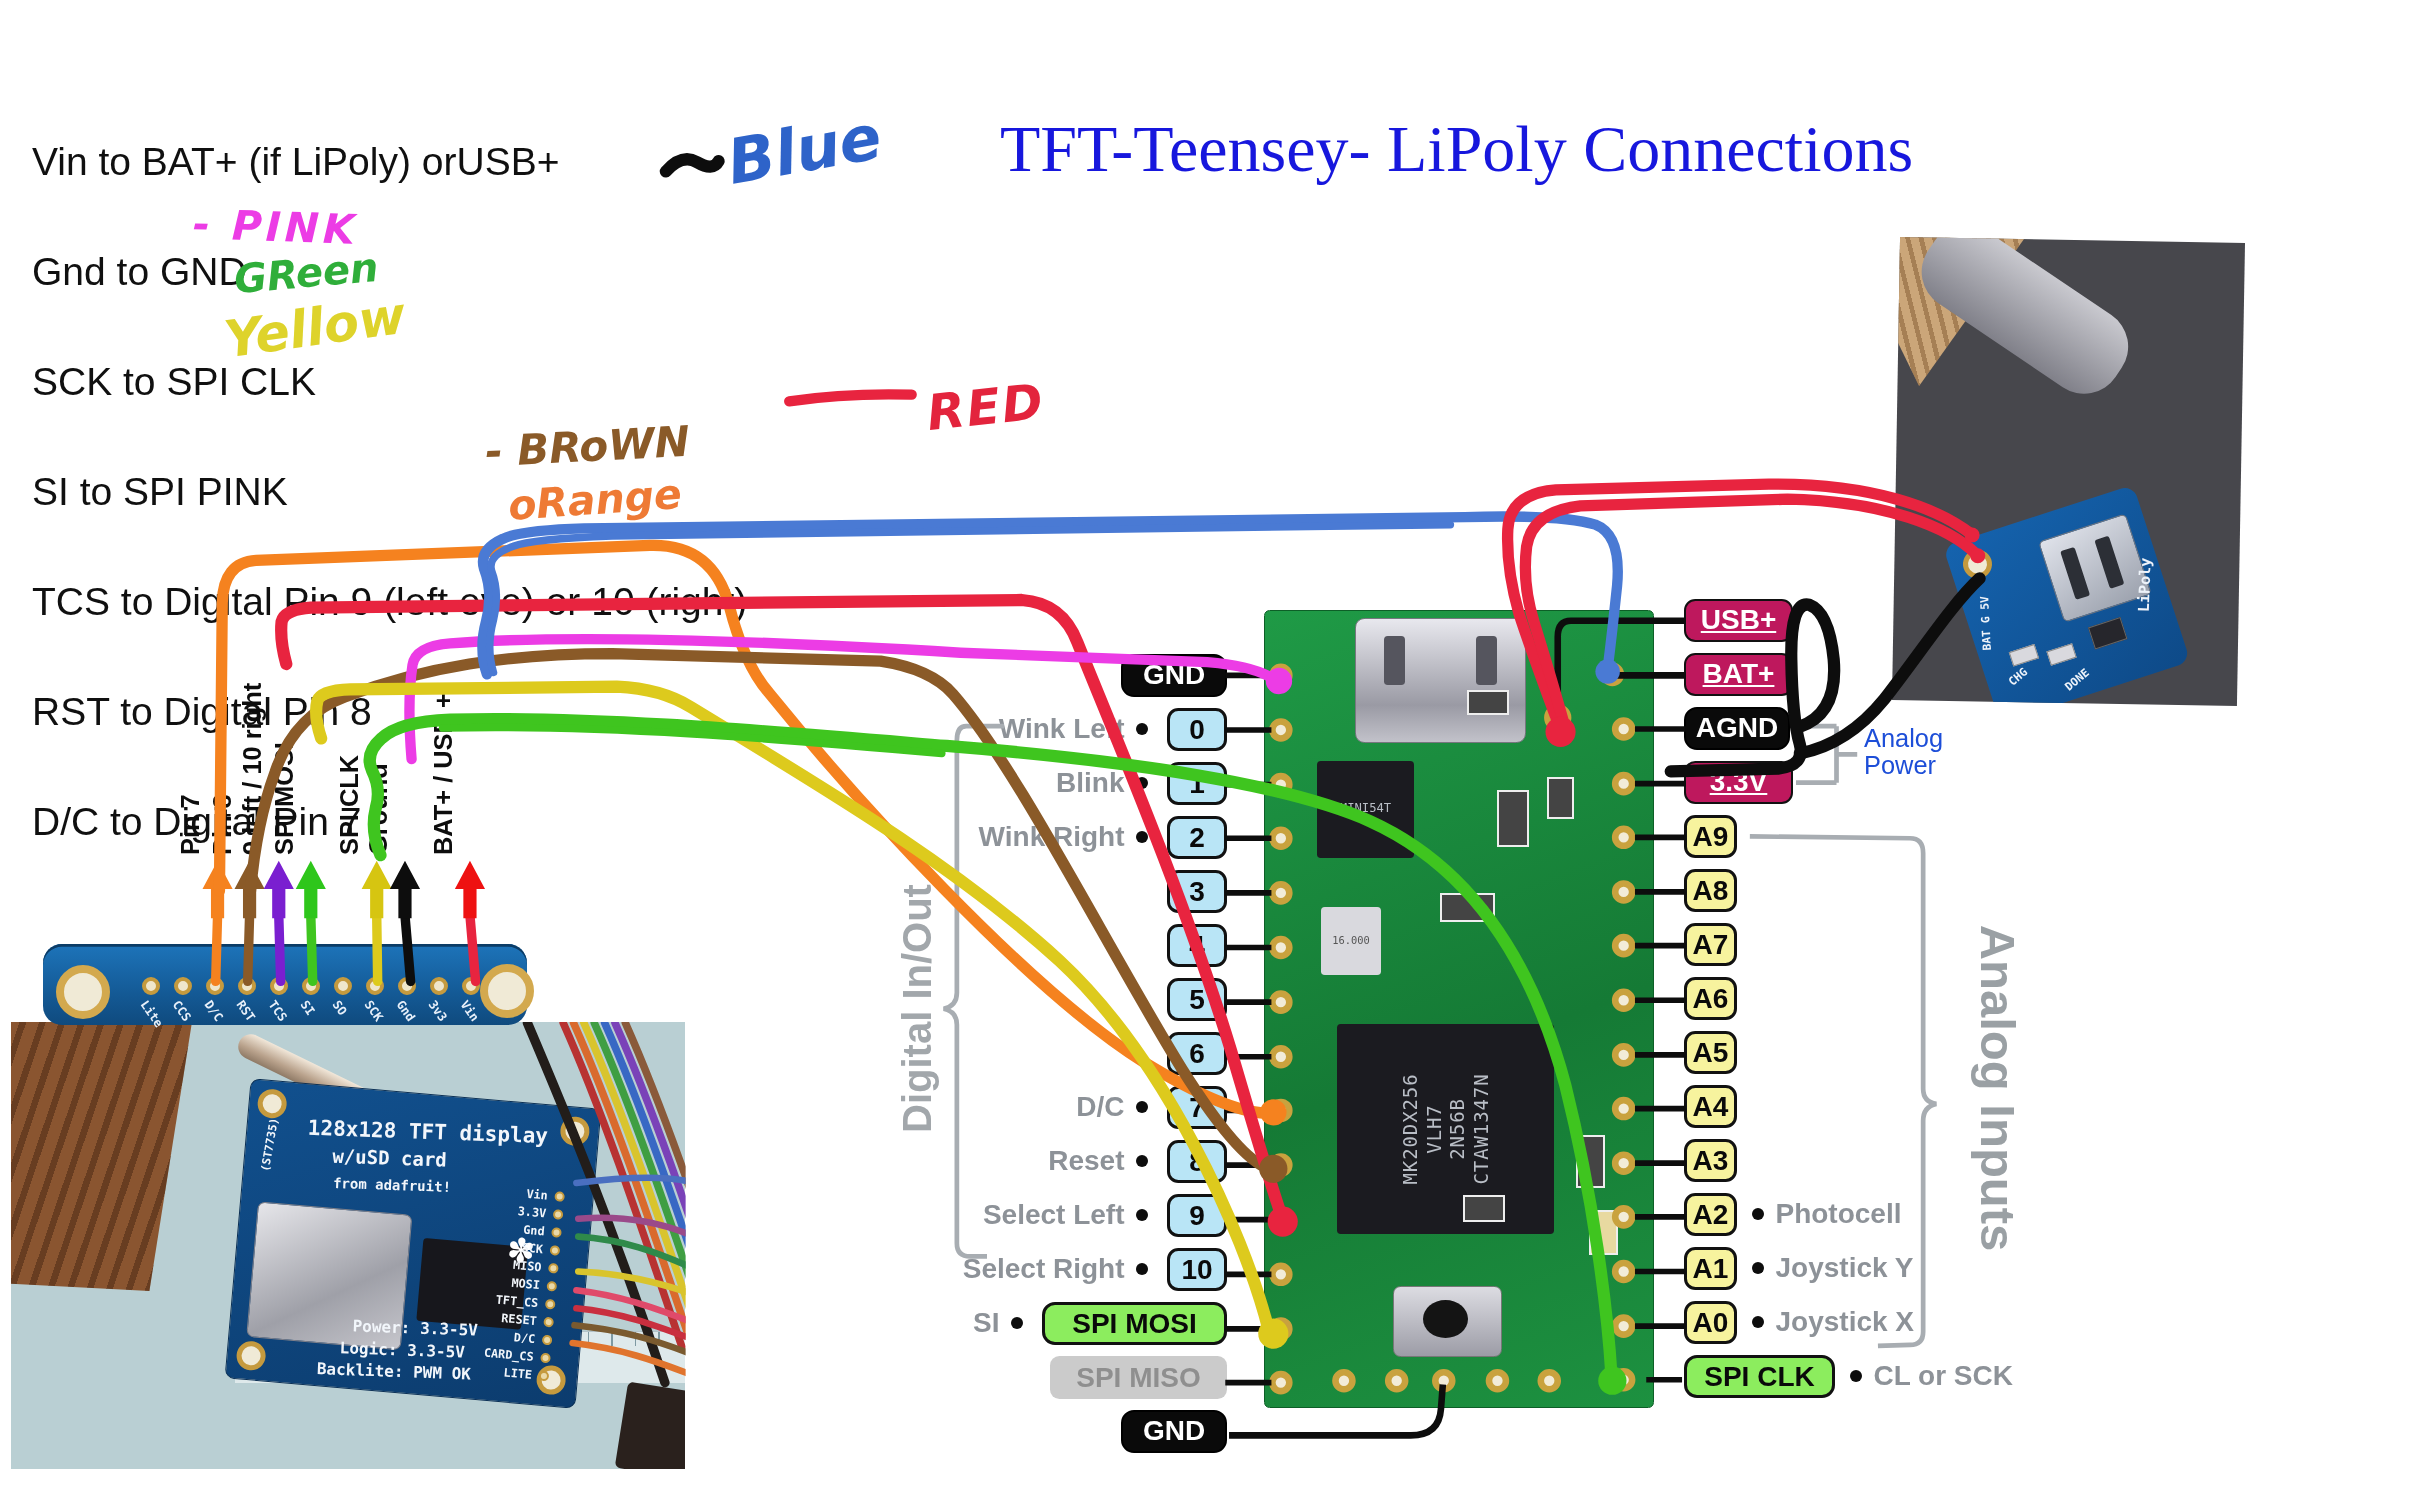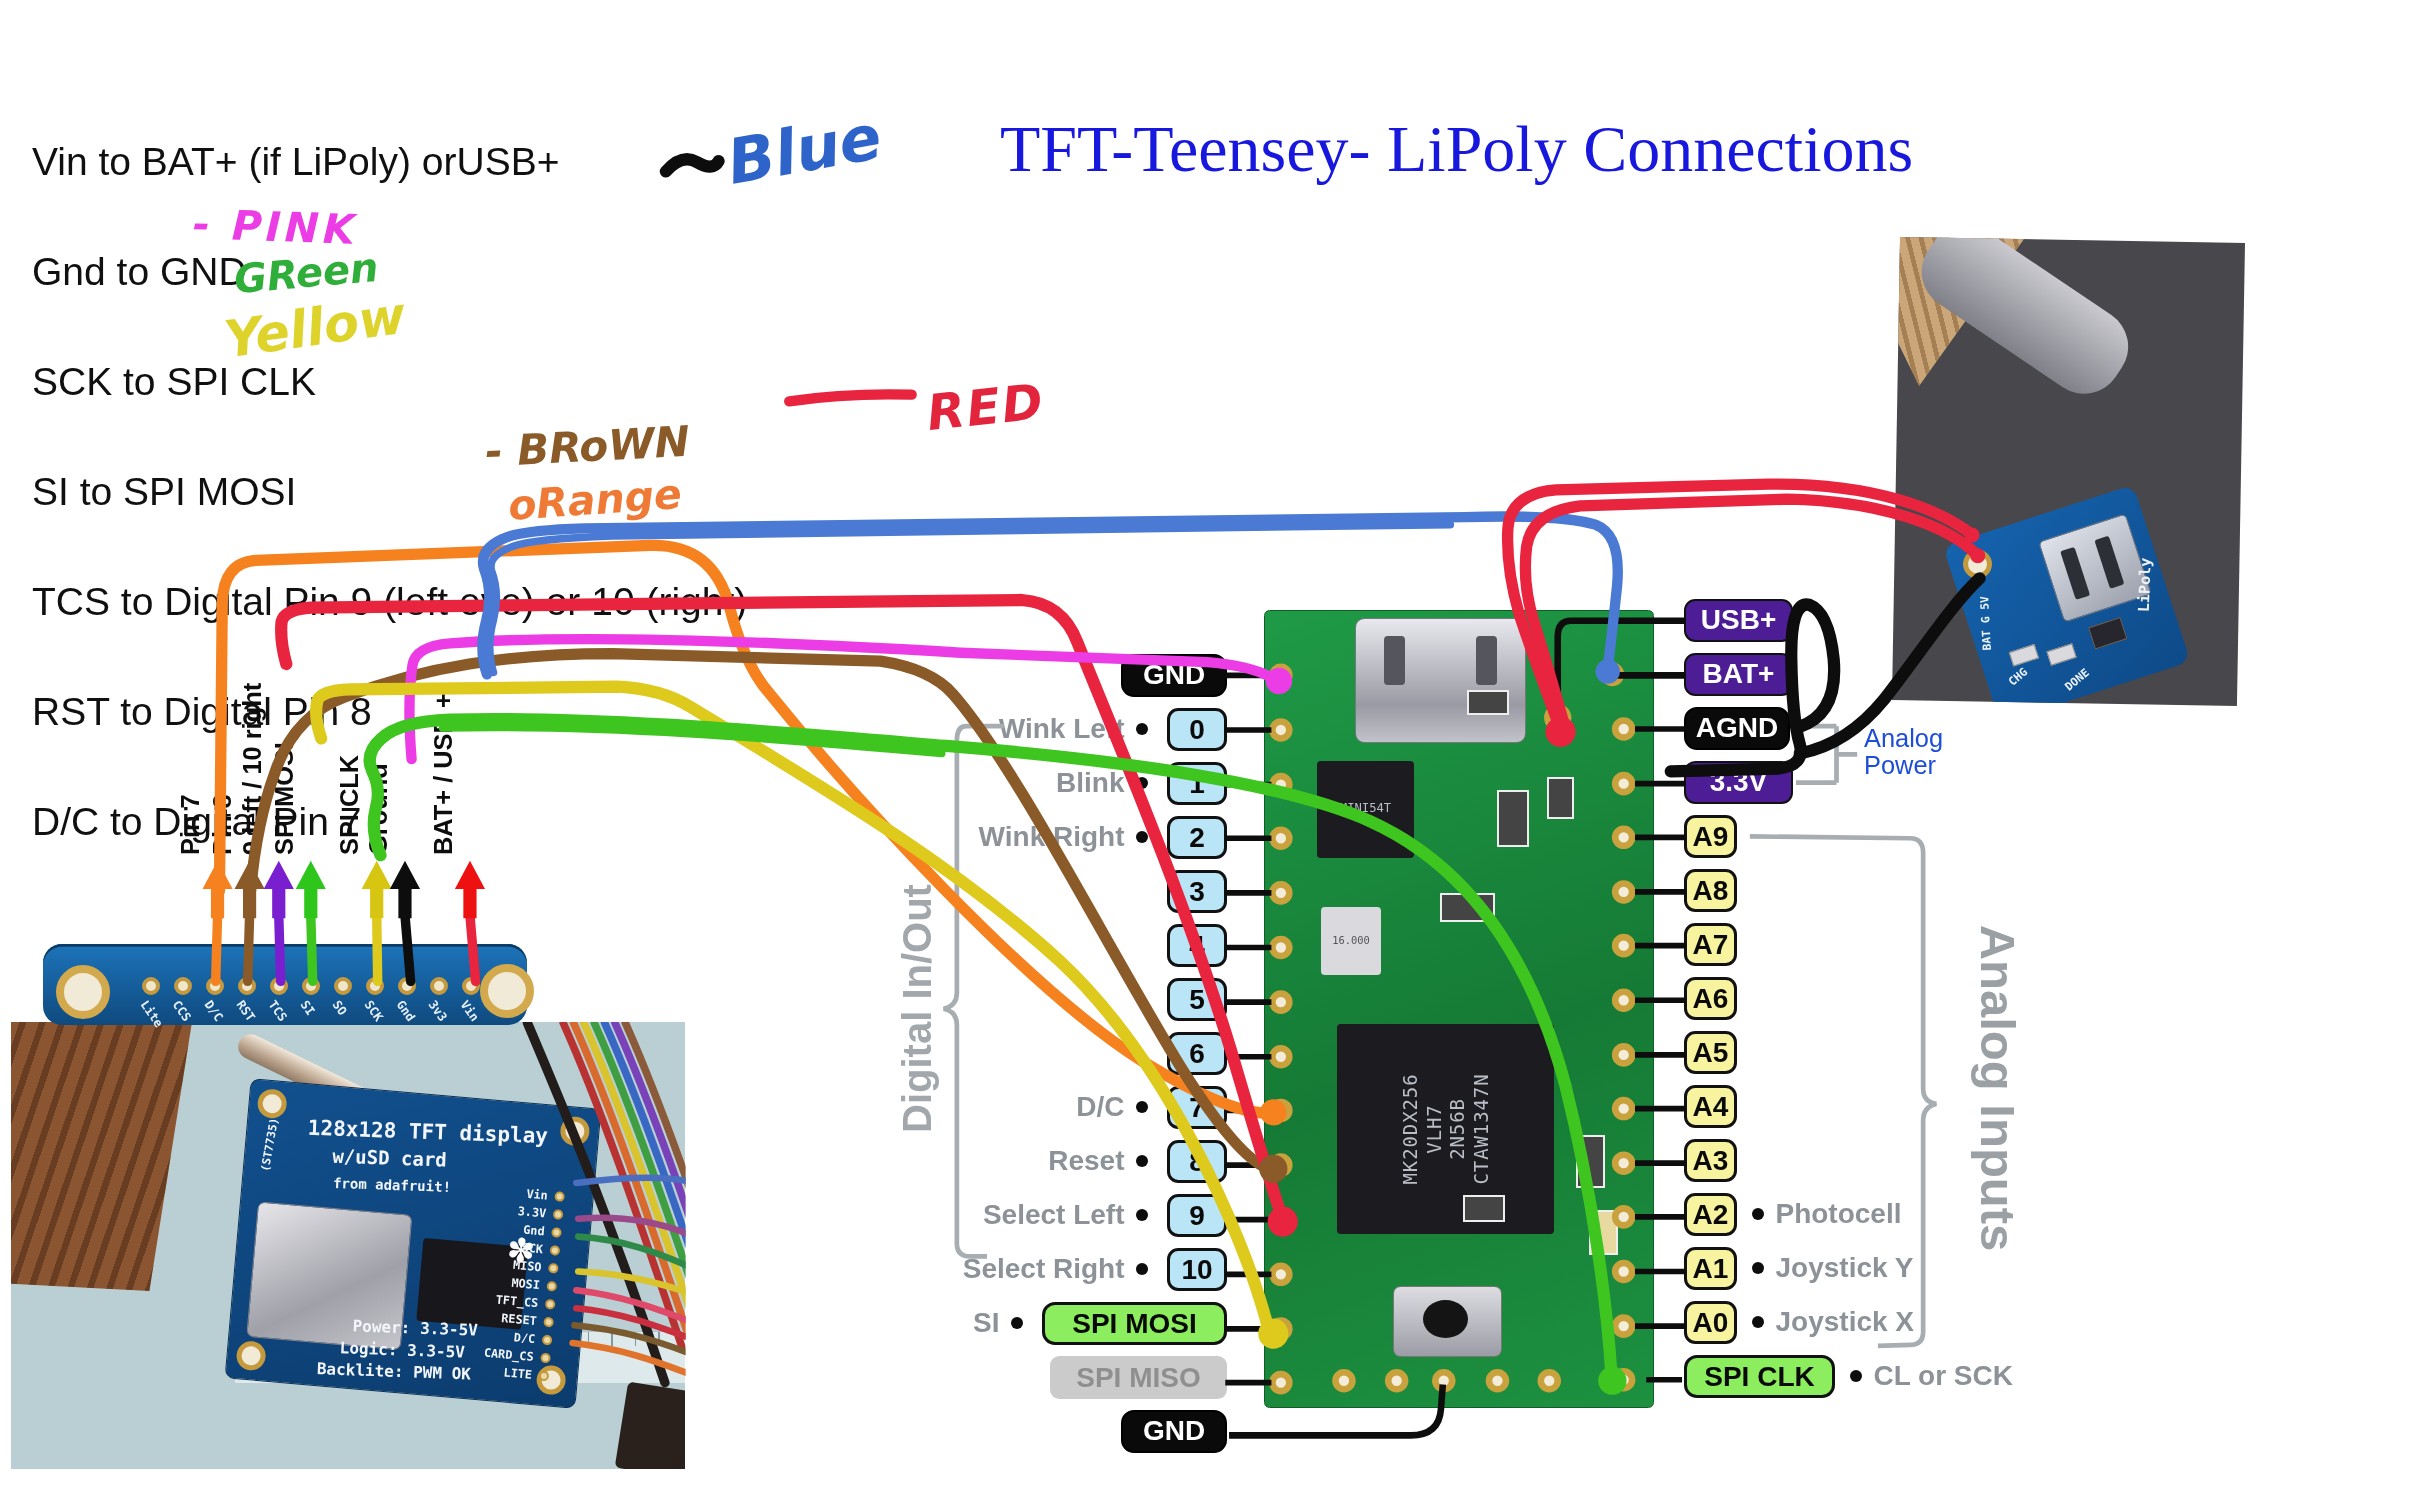--- a/index.html
+++ b/index.html
@@ -29,21 +29,21 @@
   .left-col .func::after,.right-col .func::before{content:"";display:inline-block;width:12.2px;height:12.2px;
       border-radius:50%;background:#0d0d0d;vertical-align:middle;}
   .left-col .func::after{margin-left:11.3px;margin-bottom:3.8px;}
   .right-col .func::before{margin-right:11.3px;margin-bottom:3.8px;}
   .chip{box-sizing:border-box;height:43px;line-height:38px;text-align:center;font-size:28px;
         font-weight:bold;flex:0 0 auto;}
   .chip[data-kind=gnd]{background:#0a0a0a;color:#fff;border:2.8px solid #000;border-radius:13px;width:106px;}
   .chip[data-kind=dig]{background:#b9e5f6;color:#0a0a0a;border:3.8px solid #111;border-radius:11.3px;width:60px;}
   .chip[data-kind=spi]{background:#8ced5e;color:#0a0a0a;border:3.8px solid #111;border-radius:13px;width:185px;}
   .chip[data-kind=miso]{background:#cbcbcb;color:#8f8f8f;border:none;border-radius:9.4px;width:177px;line-height:43px;}
-  .chip[data-kind=pwr]{background:#4c1d95;color:#fff;border:2.8px solid #111;border-radius:11.3px;width:109px;}
+  .chip[data-kind=pwr]{background:#be185d;color:#fff;border:2.8px solid #111;border-radius:11.3px;width:109px;text-decoration:underline;}
   .chip[data-kind=ana]{background:#f7f39e;color:#0a0a0a;border:3.8px solid #111;border-radius:11.3px;width:53px;}
   .chip[data-kind=spi2]{background:#8ced5e;color:#0a0a0a;border:3.8px solid #111;border-radius:13px;width:151px;}
   .grouplabel{font-weight:bold;color:#a2a7ab;white-space:nowrap;text-align:center;}
   .apower{left:1864px;top:725px;font-size:25.4px;line-height:27px;font-weight:normal;color:#1d4ed8;}
   
   .arrow-label{height:28px;line-height:28px;font-size:25.4px;font-weight:bold;color:#0d0d0d;
                white-space:nowrap;transform-origin:0 100%;transform:rotate(-90deg);}
   .strip{left:43px;top:944px;width:484px;height:81px;border-radius:19px;
          background:linear-gradient(180deg,#1d74ba,#145a96 60%,#0f4a7e);box-shadow:inset 0 2.8px 0 #0c3c66;}
   .hole{position:absolute;border-radius:50%;width:38px;height:38px;background:#f0ead6;border:8.5px solid #d3a94e;}
@@ -189,21 +189,21 @@
           <i class="abs" style="left:0;top:0;width:24.5px;height:13px;background:#d9d9de;border:0.9px solid #888;"></i>
         </div>
       <div class="abs" style="left:66px;top:132px;width:24.5px;height:13px;background:#d9d9de;border:0.9px solid #888;"></div>
       <div class="abs" style="left:113px;top:122px;width:32px;height:21px;background:#26262c;border:0.9px solid #666;"></div>
     </div>
   </div>
 
   <div class="abs conn-list"><span>Vin to BAT+ (if LiPoly) orUSB+</span><br>
 <span>Gnd to GND</span><br>
 <span>SCK to SPI CLK</span><br>
-<span>SI to SPI MOSI</span><br>
+<span>SI to SPI PINK</span><br>
 <span>TCS to Digital Pin 9 (left eye) or 10 (right)</span><br>
 <span>RST to Digital Pin 8</span><br>
 <span>D/C to Digital Pin 7</span></div>
 
   <div class="abs main-title">TFT-Teensey- LiPoly Connections</div>
 
 
   <div class="abs hand" style="left:727px;top:113px;font-size:62px;color:#2e63c9;transform:rotate(-10deg);">Blue</div>
   <div class="abs hand" style="left:193px;top:203px;font-size:41px;color:#ec3ce5;transform:rotate(2deg);letter-spacing:3.8px;">- PINK</div>
   <div class="abs hand" style="left:234px;top:250px;font-size:40px;color:#2fae3a;transform:rotate(-5deg);">GReen</div>

